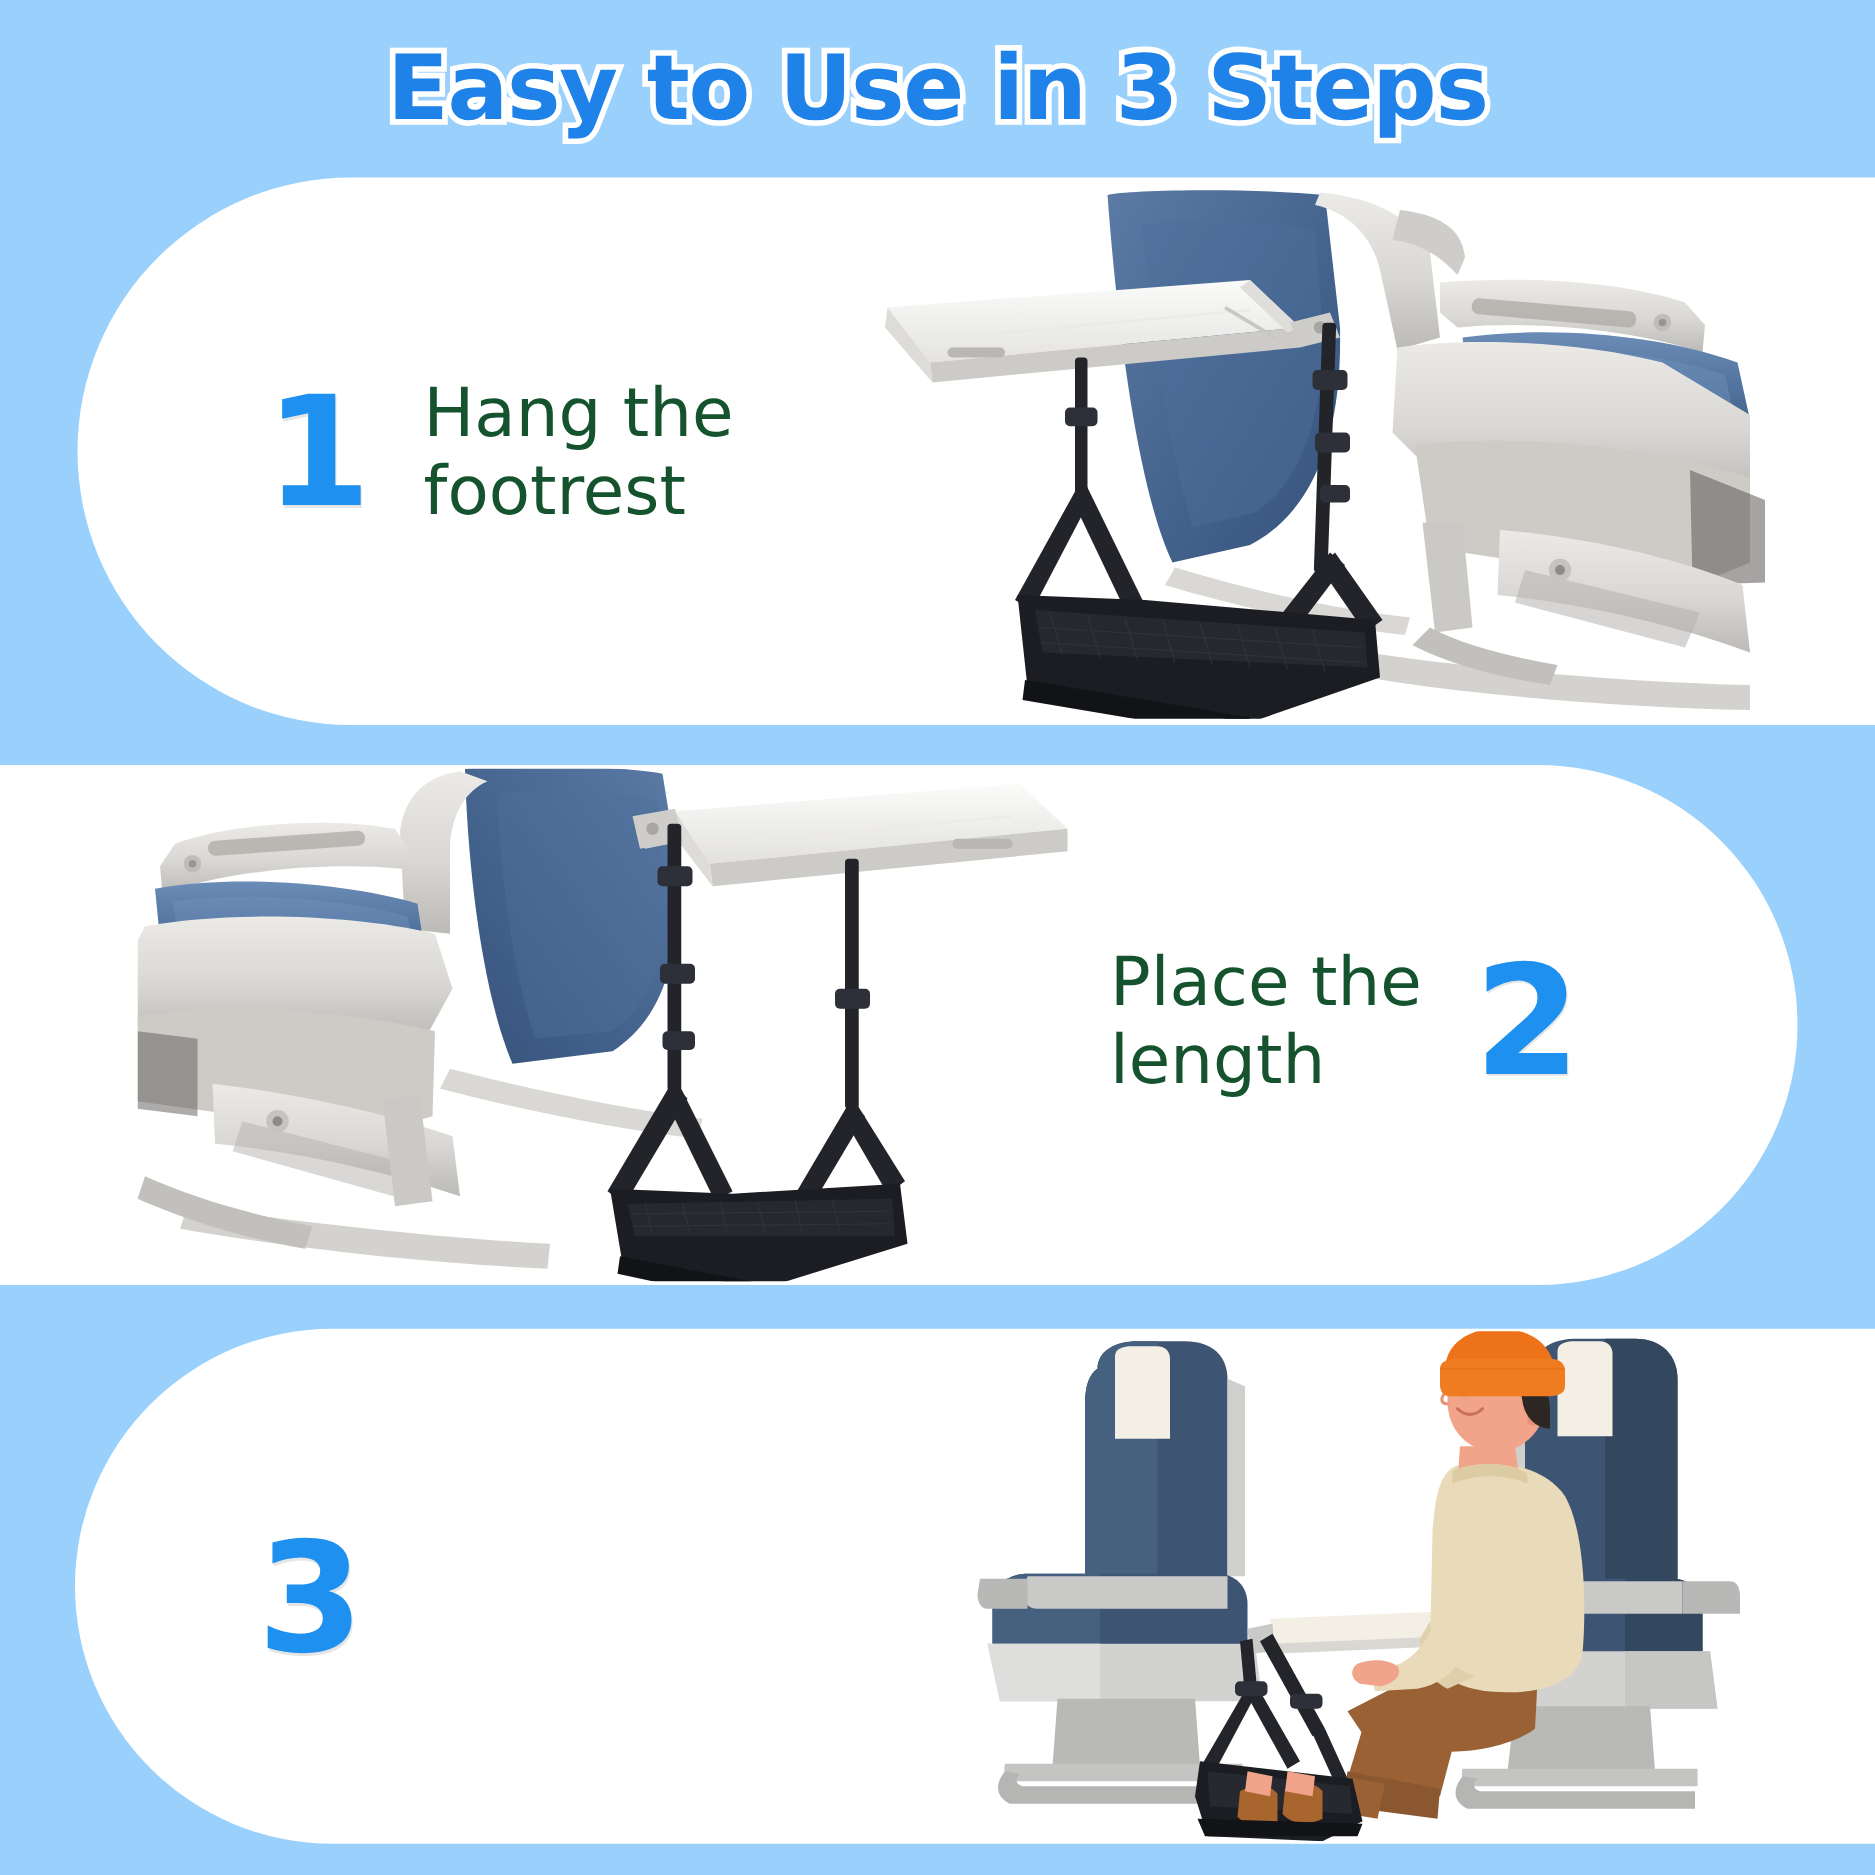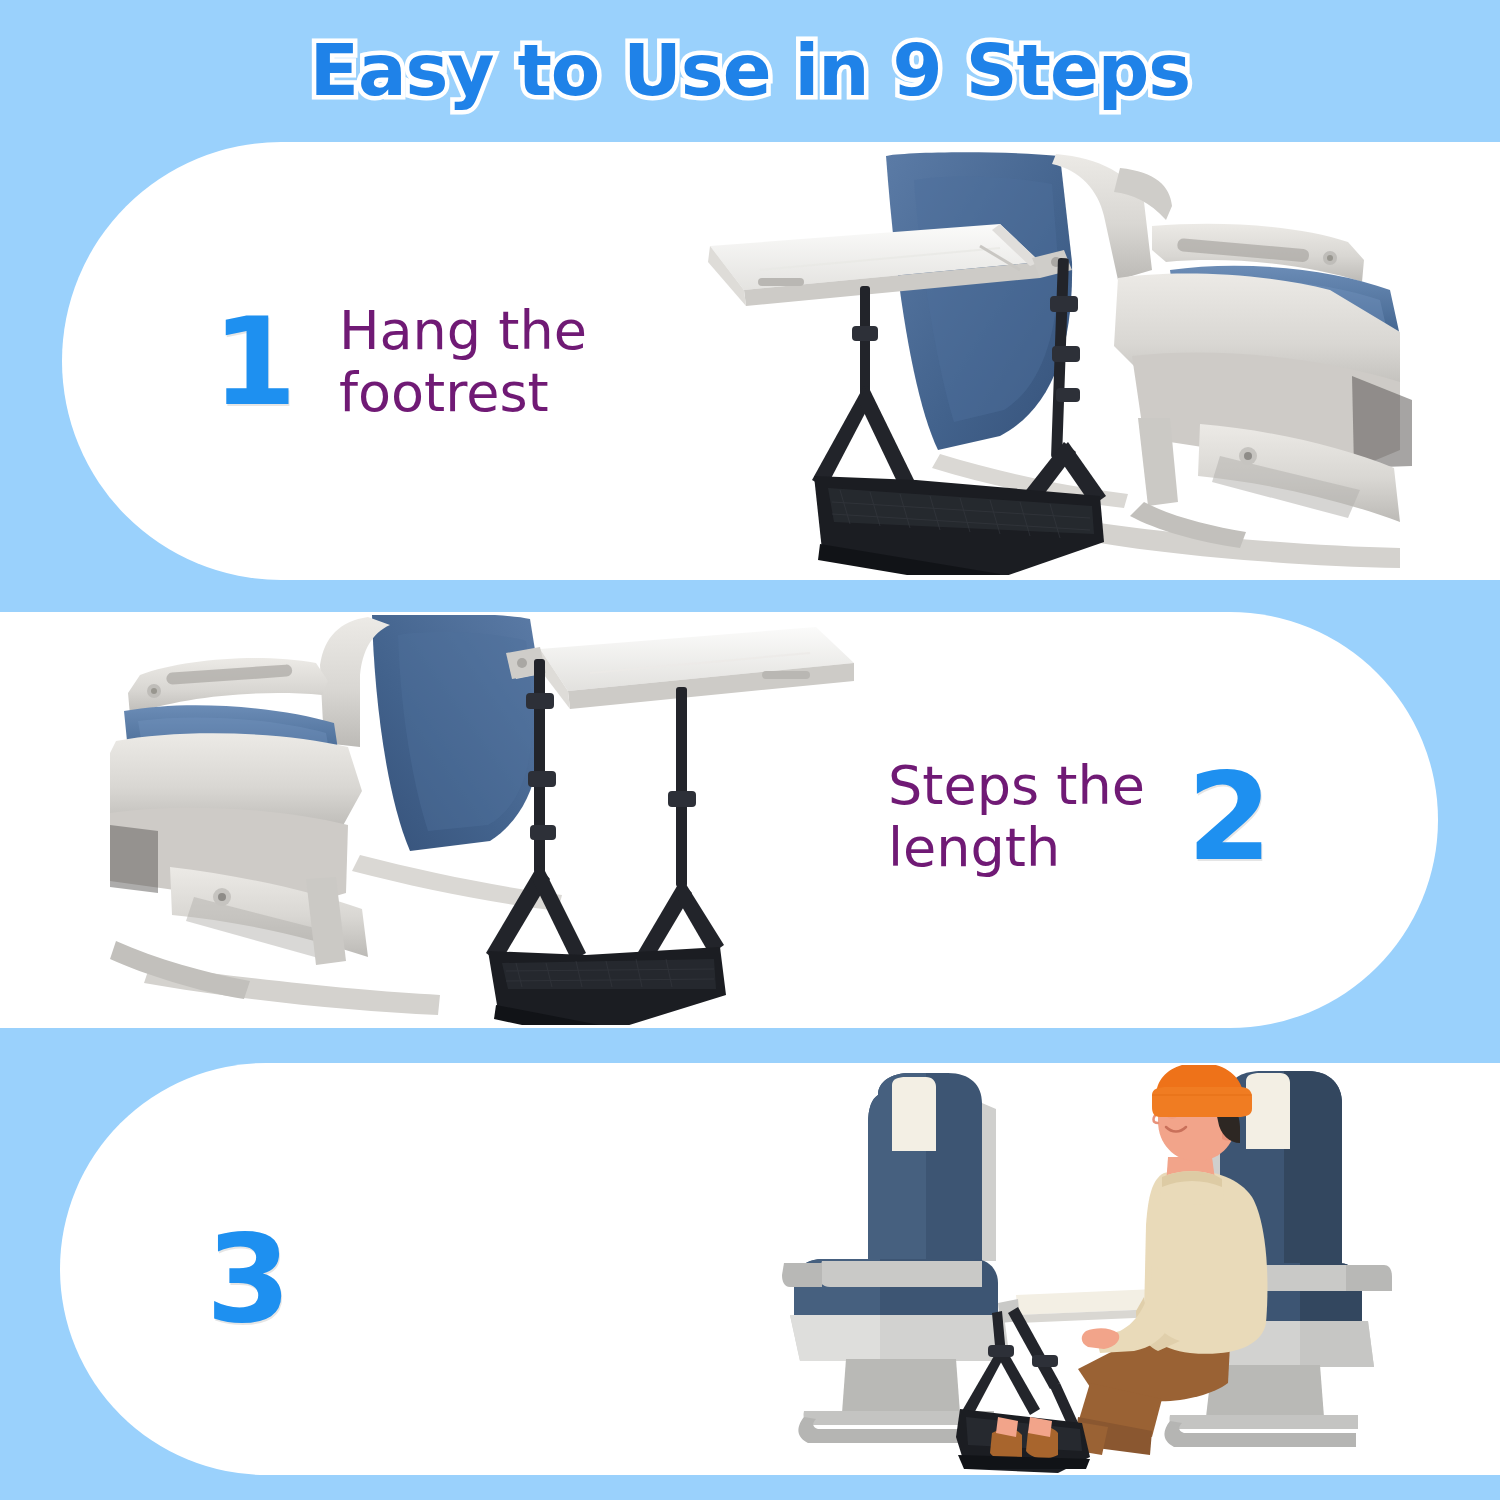--- a/index.html
+++ b/index.html
@@ -60,41 +60,41 @@
     font-size:122px;
     font-weight:bold;
     color:#1e90f0;
     line-height:1;
     text-shadow:1px 2px 0 rgba(0,0,0,.10);
   }
   .step-label{
     font-family:"DejaVu Sans", sans-serif;
     font-size:54px;
     font-weight:normal;
-    color:#701a75;
+    color:#14532d;
     line-height:1.14;
     white-space:pre-line;
   }
 
   .cap-1{ left:212px; top:300px; }
   .cap-2{ left:888px; top:755px; }
   .cap-3{ left:206px; top:1218px; }
 
   
   .art{ position:absolute; }
   .art-1{ left:700px; top:150px;  width:720px; height:425px; }
   .art-2{ left:110px; top:615px;  width:760px; height:410px; }
   .art-3{ left:760px; top:1065px; width:680px; height:408px; }
   .art svg{ display:block; width:100%; height:100%; }
 </style>
 </head>
 <body>
 
 <div class="title-bar">
-  <div class="title-text">Easy to Use in 9 Steps</div>
+  <div class="title-text">Easy to Use in 3 Steps</div>
 </div>
 
 <div class="panel panel-1"></div>
 
 <div class="art art-1">
   <svg viewBox="0 0 720 425" xmlns="http://www.w3.org/2000/svg">
     <defs>
       <linearGradient id="fab1" x1="0" y1="0" x2="1" y2="1">
         <stop offset="0%" stop-color="#5b7ba6"></stop>
           <stop offset="60%" stop-color="#42628c"></stop>
@@ -288,21 +288,21 @@
       <path d="M496 346 L502 372"></path>
         <path d="M526 344 L532 372"></path>
         <path d="M556 344 L562 372"></path>
       <path d="M396 356 L604 354"></path>
         <path d="M396 366 L604 364"></path>
     </g>
   </svg>
 </div>
 
 <div class="caption cap-2">
-  <div class="step-label">Steps the
+  <div class="step-label">Place the
 length</div>
   <div class="step-num">2</div>
 </div>
 
 <div class="panel panel-3"></div>
 
 <div class="art art-3">
   <svg viewBox="0 0 680 408" xmlns="http://www.w3.org/2000/svg">
 
     <g>

